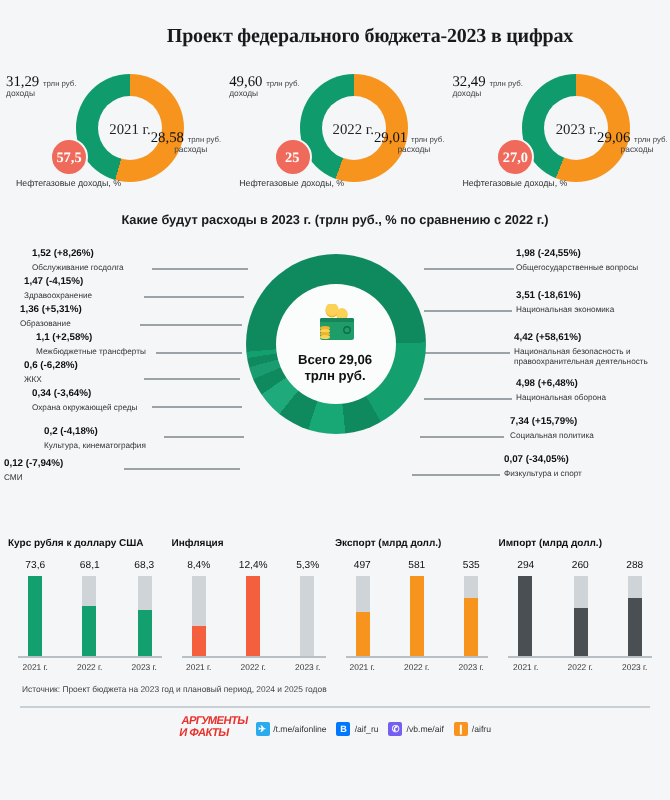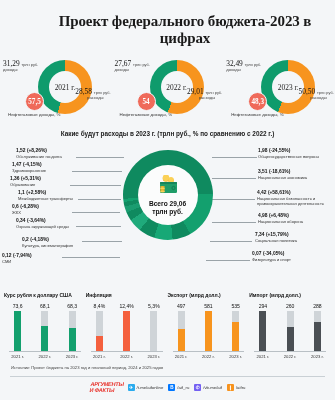--- a/index.html
+++ b/index.html
@@ -7,21 +7,21 @@
     width: 335px; height: 400px;
     font-family: "Liberation Sans", sans-serif;
     background: #f4f6f8;
     overflow: hidden;
   }
   .page { position: relative; width: 335px; height: 400px; background: #f4f6f8; }
 
   .title {
     text-align: center;
     font-family: "Liberation Serif", serif;
-    font-size: 15px;
+    font-size: 10px;
     font-weight: 700;
     color: #1a1a1a;
     padding-top: 13px;
     letter-spacing: -0.1px;
     padding-left: 35px;
   }
 
   
   .donut-row { display: flex; margin-top: 9px; }
   .donut-cell { position: relative; width: 111.6px; height: 70px; }
@@ -156,55 +156,55 @@
       <div class="oil-cap">Нефтегазовые доходы, %</div>
       <div class="exp-val">
         <span>28,58</span>
         <span class="u">трлн руб.</span>
       </div>
       <div class="exp-sub">расходы</div>
     </div>
 
     <div class="donut-cell">
       <div class="inc-val">
-        <span>27,67</span>
+        <span>49,60</span>
         <span class="u">трлн руб.</span>
       </div>
       <div class="inc-sub">доходы</div>
       <div class="donut-wrap">
         <div class="donut" style="background:conic-gradient(#f7941e 0deg 200deg,#0f9b6c 200deg 360deg)"></div>
         <div class="donut-hole">
           <span class="donut-year">2022 г.</span>
         </div>
       </div>
-      <div class="oil-badge">54</div>
+      <div class="oil-badge">25</div>
       <div class="oil-cap">Нефтегазовые доходы, %</div>
       <div class="exp-val">
         <span>29,01</span>
         <span class="u">трлн руб.</span>
       </div>
       <div class="exp-sub">расходы</div>
     </div>
 
     <div class="donut-cell">
       <div class="inc-val">
         <span>32,49</span>
         <span class="u">трлн руб.</span>
       </div>
       <div class="inc-sub">доходы</div>
       <div class="donut-wrap">
         <div class="donut" style="background:conic-gradient(#f7941e 0deg 202deg,#0f9b6c 202deg 360deg)"></div>
         <div class="donut-hole">
           <span class="donut-year">2023 г.</span>
         </div>
       </div>
-      <div class="oil-badge">48,3</div>
+      <div class="oil-badge">27,0</div>
       <div class="oil-cap">Нефтегазовые доходы, %</div>
       <div class="exp-val">
-        <span>50,50</span>
+        <span>29,06</span>
         <span class="u">трлн руб.</span>
       </div>
       <div class="exp-sub">расходы</div>
     </div>
 
   </div>
 
   <div class="subtitle">Какие будут расходы в 2023 г. (трлн руб., % по сравнению с 2022 г.)</div>
 
   <div class="pie-section">

